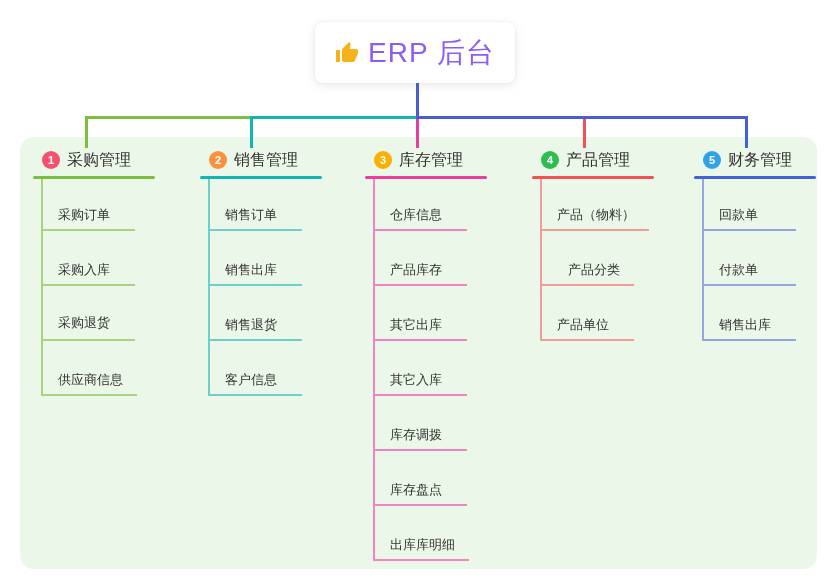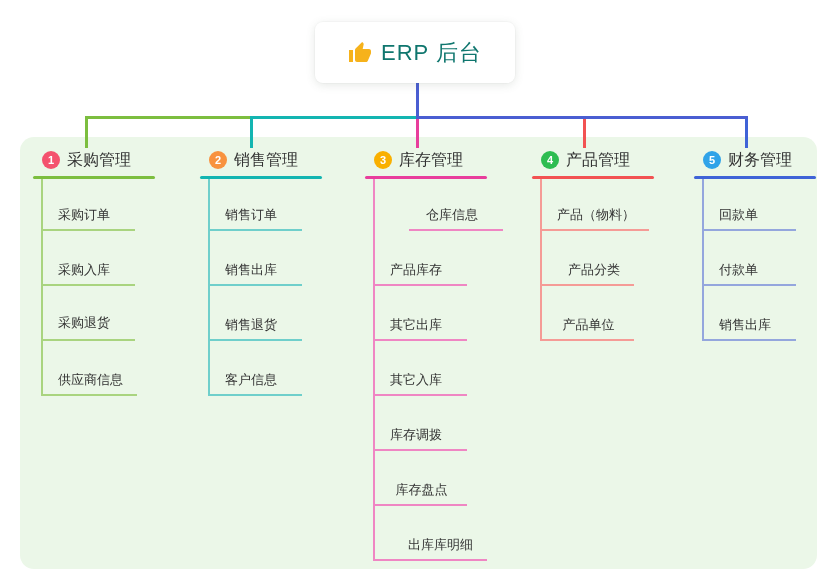--- a/index.html
+++ b/index.html
@@ -12,21 +12,21 @@
     position:absolute;left:20px;top:137px;width:797px;height:432px;
     border-radius:14px;background:#ebf7e8;
   }
   .root-node{
     position:absolute;left:315px;top:22px;width:200px;height:61px;
     background:#fff;border-radius:8px;
     box-shadow:0 2px 10px rgba(70,90,70,.14),0 0 0 1px rgba(0,0,0,.02);
     display:flex;align-items:center;justify-content:center;gap:9px;
     cursor:pointer;z-index:5;
   }
-  .root-label{font-size:22px;color:#0f766e;letter-spacing:1px;}
+  .root-label{font-size:28px;color:#8b5cf6;letter-spacing:1px;}
   .thumb-icon{width:24px;height:24px;display:inline-block;}
   .line{position:absolute;}
   .branch-title{
     position:absolute;height:24px;display:flex;align-items:center;gap:7px;
     cursor:pointer;white-space:nowrap;z-index:3;
   }
   .badge{
     width:18px;height:18px;border-radius:50%;flex:0 0 18px;
     display:flex;align-items:center;justify-content:center;
     color:#fff;font-size:11px;font-weight:bold;line-height:18px;
@@ -106,54 +106,54 @@
       </div>
       <div class="child" style="left: 208px; top: 366px; border-bottom-color: rgb(111, 207, 203); align-items: flex-end;">
         <span class="child-label">客户信息</span>
       </div>
       <div class="branch-title" style="left: 374px; top: 148px;">
         <div class="badge" style="background: rgb(249, 176, 0);">3</div>
         <span class="branch-label">库存管理</span>
       </div>
       <div class="underline" style="left: 365px; top: 176px; width: 122px; background: rgb(232, 62, 156);"></div>
       <div class="vline" style="left: 373px; top: 179px; height: 382px; background: rgb(239, 134, 195);"></div>
-      <div class="child" style="left: 373px; top: 201px; border-bottom-color: rgb(239, 134, 195); margin-left: 36px;">
+      <div class="child" style="left: 373px; top: 201px; border-bottom-color: rgb(239, 134, 195);">
         <span class="child-label">仓库信息</span>
       </div>
       <div class="child" style="left: 373px; top: 256px; border-bottom-color: rgb(239, 134, 195);">
         <span class="child-label">产品库存</span>
       </div>
       <div class="child" style="left: 373px; top: 311px; border-bottom-color: rgb(239, 134, 195);">
         <span class="child-label">其它出库</span>
       </div>
       <div class="child" style="left: 373px; top: 366px; border-bottom-color: rgb(239, 134, 195);">
         <span class="child-label">其它入库</span>
       </div>
       <div class="child" style="left: 373px; top: 421px; border-bottom-color: rgb(239, 134, 195);">
         <span class="child-label">库存调拨</span>
       </div>
-      <div class="child" style="left: 373px; top: 476px; border-bottom-color: rgb(239, 134, 195); justify-content: center;">
+      <div class="child" style="left: 373px; top: 476px; border-bottom-color: rgb(239, 134, 195);">
         <span class="child-label">库存盘点</span>
       </div>
-      <div class="child" style="left: 373px; top: 531px; border-bottom-color: rgb(239, 134, 195); padding-left: 18px;">
+      <div class="child" style="left: 373px; top: 531px; border-bottom-color: rgb(239, 134, 195);">
         <span class="child-label">出库库明细</span>
       </div>
       <div class="branch-title" style="left: 541px; top: 148px;">
         <div class="badge" style="background: rgb(45, 189, 81);">4</div>
         <span class="branch-label">产品管理</span>
       </div>
       <div class="underline" style="left: 532px; top: 176px; width: 122px; background: rgb(242, 82, 82);"></div>
       <div class="vline" style="left: 540px; top: 179px; height: 162px; background: rgb(245, 155, 150);"></div>
       <div class="child" style="left: 540px; top: 201px; border-bottom-color: rgb(245, 155, 150);">
         <span class="child-label">产品（物料）</span>
       </div>
       <div class="child" style="left: 540px; top: 256px; border-bottom-color: rgb(245, 155, 150); justify-content: flex-end;">
         <span class="child-label">产品分类</span>
       </div>
-      <div class="child" style="left: 540px; top: 311px; border-bottom-color: rgb(245, 155, 150); justify-content: center;">
+      <div class="child" style="left: 540px; top: 311px; border-bottom-color: rgb(245, 155, 150);">
         <span class="child-label">产品单位</span>
       </div>
       <div class="branch-title" style="left: 703px; top: 148px;">
         <div class="badge" style="background: rgb(48, 163, 232);">5</div>
         <span class="branch-label">财务管理</span>
       </div>
       <div class="underline" style="left: 694px; top: 176px; width: 122px; background: rgb(63, 99, 215);"></div>
       <div class="vline" style="left: 702px; top: 179px; height: 162px; background: rgb(148, 166, 221);"></div>
       <div class="child" style="left: 702px; top: 201px; border-bottom-color: rgb(148, 166, 221);">
         <span class="child-label">回款单</span>

